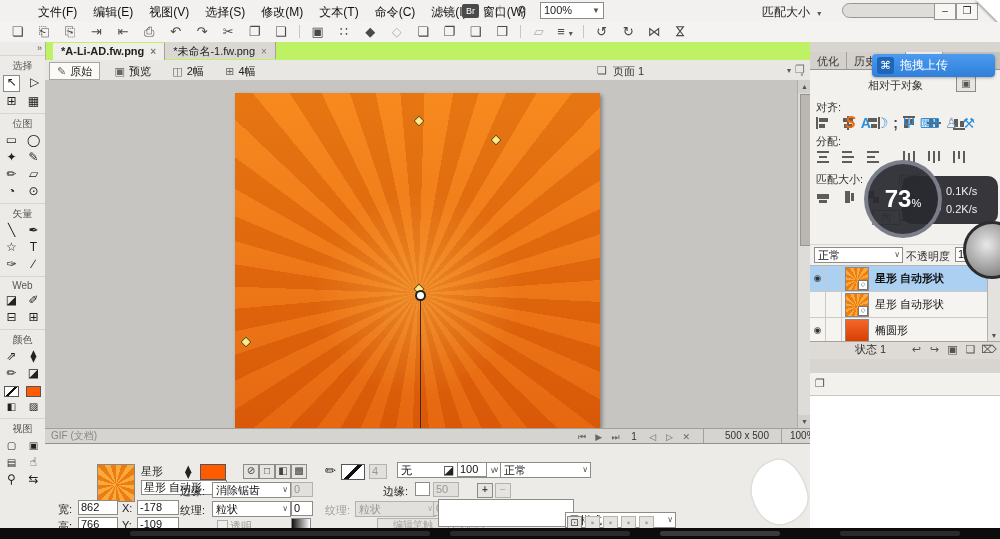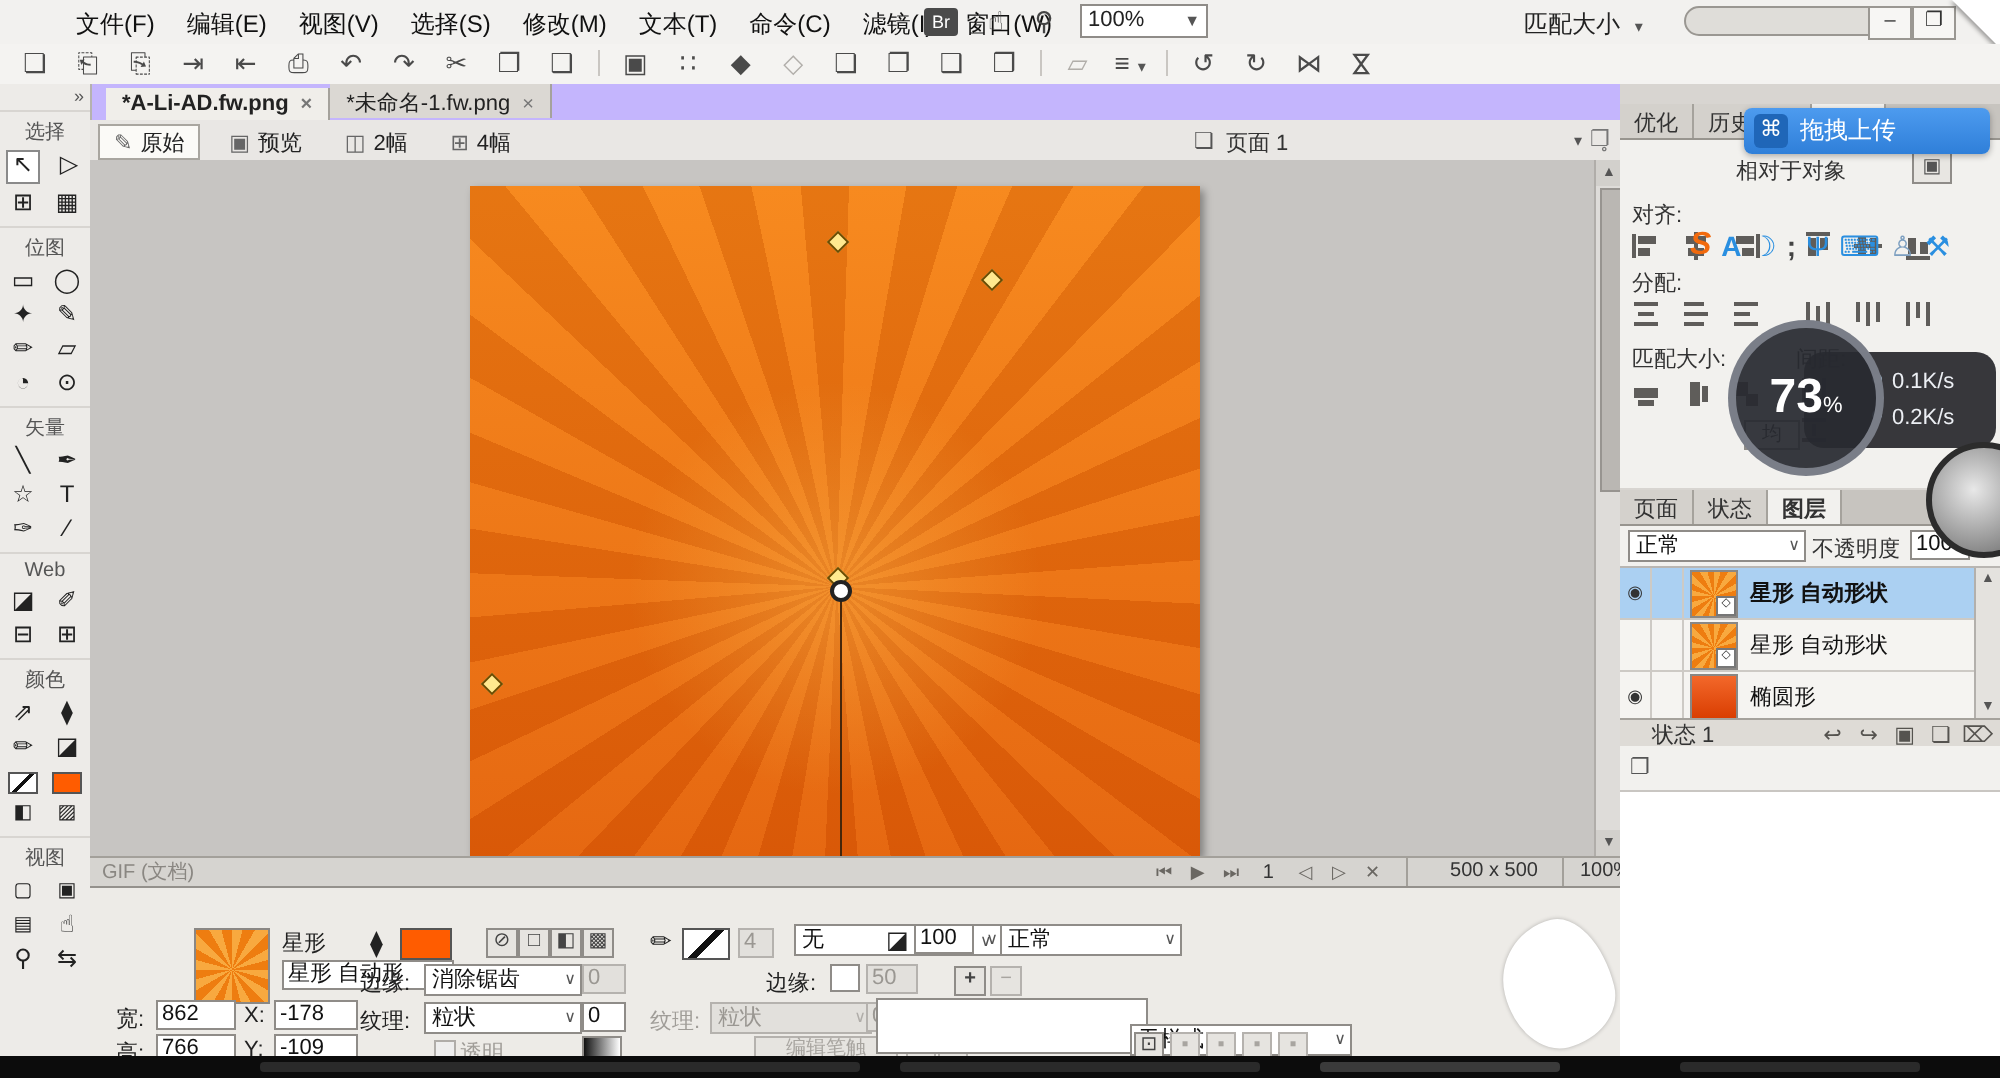--- a/index.html
+++ b/index.html
@@ -21,21 +21,21 @@
   .winbtn{width:20px;height:15px;border:1px solid #9a9792;background:#f7f6f4;text-align:center;
           line-height:13px;font-size:10px;color:#333;display:inline-block}
   .curl{right:0;top:0;width:0;height:0;border-left:24px solid transparent;border-top:24px solid #ffffff;
         filter:drop-shadow(-1px 1px 1px rgba(0,0,0,.35))}
   .toolbar2{left:0;top:22px;width:1000px;height:20px;background:#f4f3f1;border-bottom:1px solid #c4c1bd}
   .tbi{display:inline-block;width:23px;text-align:center;color:#4a4a4a;font-size:13px;padding-top:2px}
   .tbi.dim{color:#b1aeaa}
   .vsep{display:inline-block;width:1px;height:13px;background:#c9c6c2;margin:0 3px;vertical-align:-2px}
   .rot90{display:inline-block;transform:rotate(90deg)}
   
-  .tabbar{left:45px;top:42px;width:765px;height:18px;background:#c4b5fd;border-bottom:1px solid #0f766e}
+  .tabbar{left:45px;top:42px;width:765px;height:18px;background:#bef264;border-bottom:1px solid #0f766e}
   .dtab{display:inline-block;height:15px;padding:2px 8px 0;font-size:11px;background:#dbd8d3;
         border-right:1px solid #a5a29c;color:#222}
   .dtab.active{background:#f0eeea;font-weight:bold}
   .close{color:#777;margin-left:6px;font-size:10px}
   
   .toolcol{left:0;top:42px;width:45px;height:497px;background:#edebe8;border-right:1px solid #b5b2ae}
   .tsec{font-size:10px;color:#555;text-align:center;padding-top:3px;margin-top:2px;border-top:1px solid #d8d5d1}
   .tgrid{display:flex;flex-wrap:wrap;justify-content:center;column-gap:7px;row-gap:2px;padding:2px 0}
   .tool{width:15px;height:15px;text-align:center;font-size:12px;color:#222;line-height:15px}
   .tool.sel{background:#fff;border:1px solid #8a8a8a;line-height:13px}
@@ -395,23 +395,20 @@
       <span class="miniBox" style="left:62px;top:140px;width:22px;text-align:center">均</span>
       <svg class="ai" style="left:90px;top:138px" width="16" height="14">
           <rect x="1" y="1" width="12" height="2"></rect>
           <rect x="1" y="11" width="12" height="2"></rect>
           <rect x="6" y="4" width="2" height="6"></rect>
         </svg>
     </div>
   </div>
 
   <div style="position:absolute;left:0;top:203px;width:190px">
-    <div class="ptabs">
-      <span class="ptab">页面</span><span class="ptab">状态</span><span class="ptab active">图层</span>
-    </div>
     <div class="pbody" style="height:20px">
       <span class="dsel" style="left:4px;top:2px;width:70px">正常</span>
       <span class="plabel" style="left:96px;top:4px">不透明度</span>
       <span class="fld" style="left:145px;top:2px;width:24px">100</span>
       <span class="arr" style="position:absolute;left:176px;top:6px">∨</span>
     </div>
     <div class="pbody" style="height:75px;border-top:1px solid #b9b6b2">
       <div class="lrow sel">
         <span class="lcell">◉</span>
         <span class="lcell"></span>
@@ -433,21 +430,21 @@
         <span class="lcell"></span>
         <span class="lthumb t-ell"></span>
         <span class="lname">椭圆形</span>
       </div>
       <div class="lsb">
           <div style="padding-top:2px">▲</div>
           <div style="position:absolute;bottom:2px;width:12px">▼</div>
         </div>
     </div>
     <div class="pbar">
-      <span style="margin-left:16px">状态 1</span>
+      <span style="margin-left:45px">状态 1</span>
       <span style="position:absolute;right:4px;top:1px">
         <span class="pico">↩</span>
         <span class="pico">↪</span>
         <span class="pico">▣</span>
         <span class="pico">❏</span>
         <span class="pico">⌦</span>
       </span>
     </div>
   </div>
 

